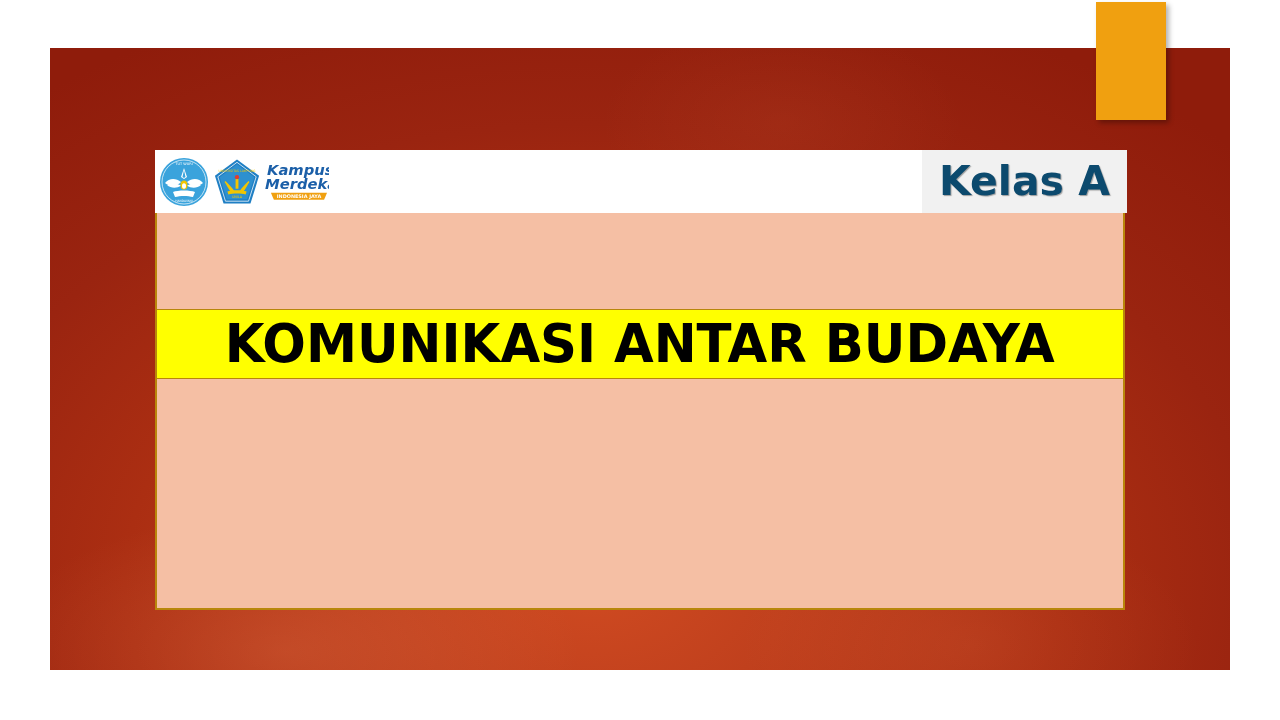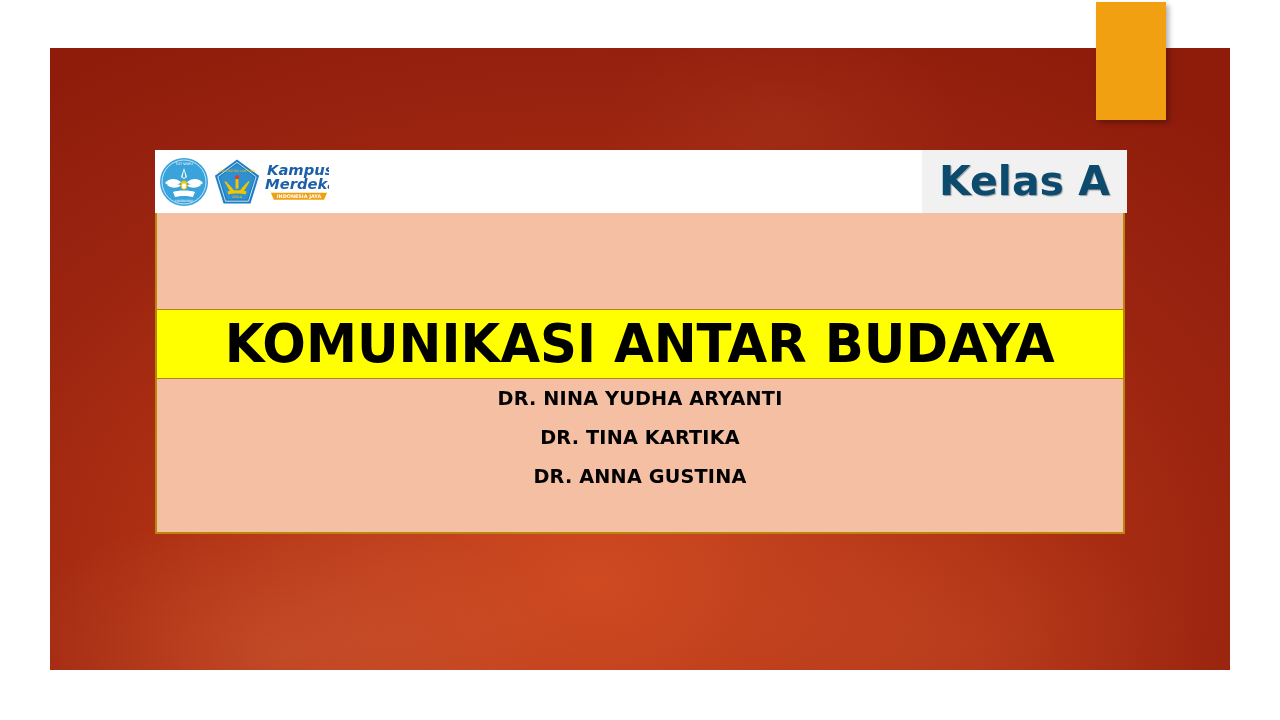--- a/index.html
+++ b/index.html
@@ -93,21 +93,21 @@
     line-height: 1;
     text-shadow: 1px 1px 1px rgba(90,90,90,0.55);
   }
 
   
   #content-box {
     position: absolute;
     left: 155px;
     top: 213px;
     width: 970px;
-    height: 321px;
+    height: 397px;
     background: #F5BFA4;
     border: 2px solid #B8860B;
     border-top: none;
     box-sizing: border-box;
   }
 
   #title-band {
     position: absolute;
     left: 0px;
     top: 96px;
@@ -207,21 +207,16 @@
       <span id="kelas-badge-label">Kelas A</span>
     </div>
   </div>
 
   <div id="content-box">
 
     <div id="title-band">
       <span id="slide-title">KOMUNIKASI ANTAR BUDAYA</span>
     </div>
 
-    <div id="authors-block">
-      <p class="author-line">DR. NINA YUDHA ARYANTI</p>
-      <p class="author-line">DR. TINA KARTIKA</p>
-      <p class="author-line">DR. ANNA GUSTINA</p>
-    </div>
 
   </div>
 
 </div>
 
 </body></html>

